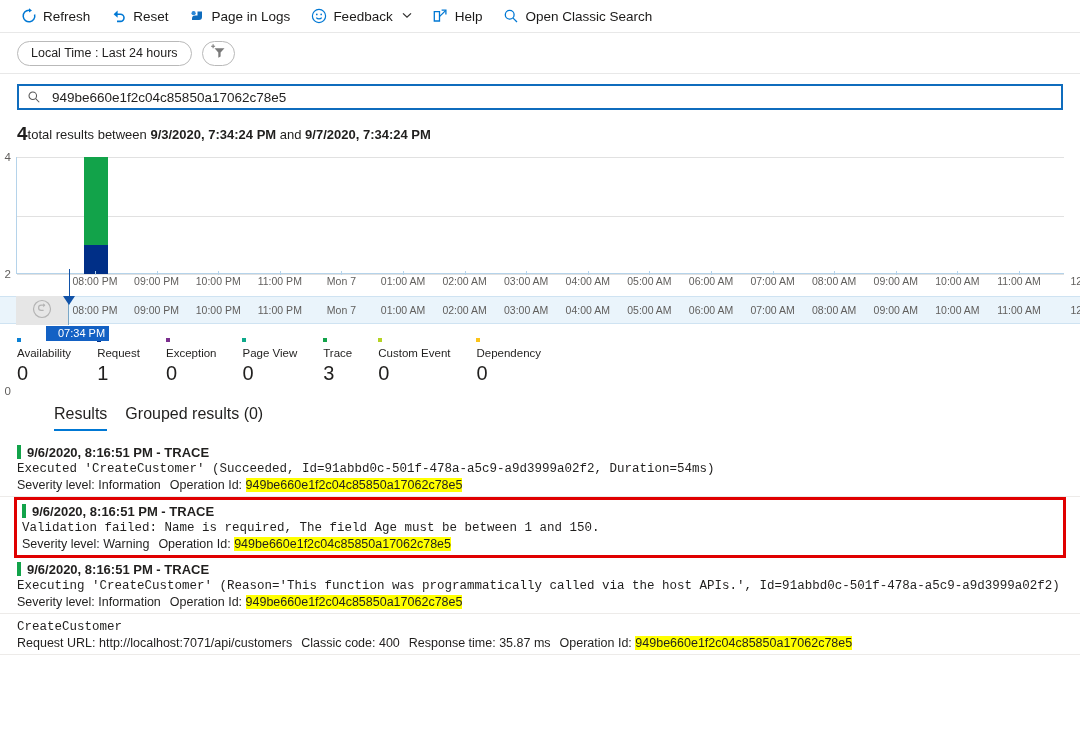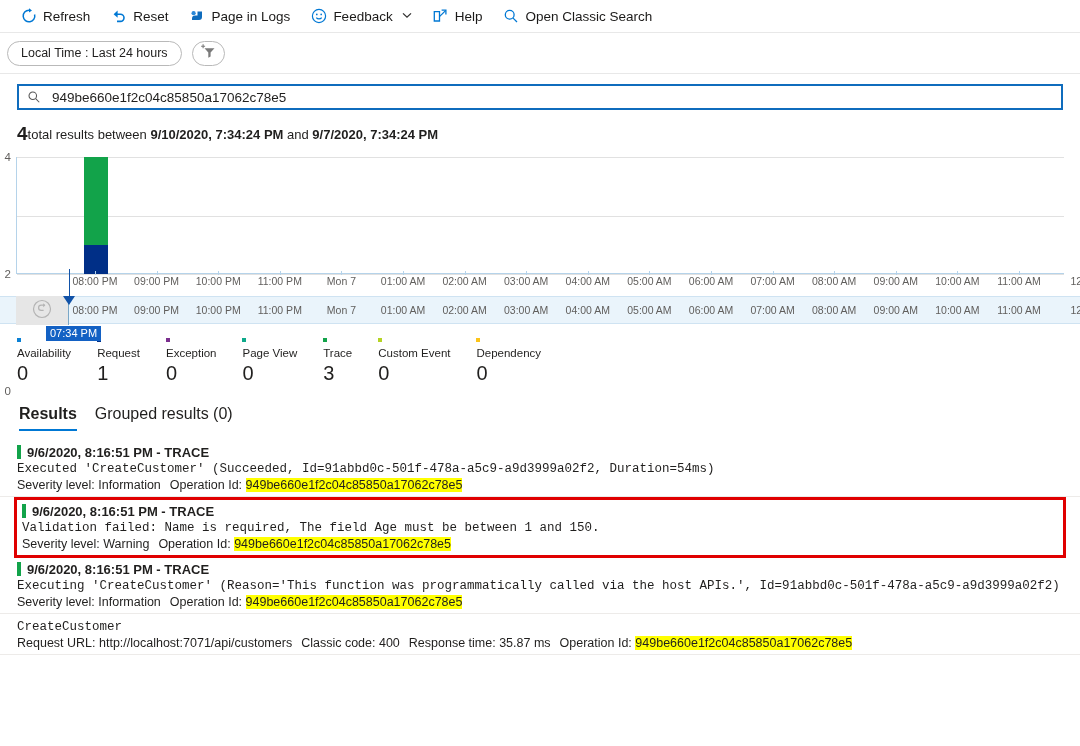--- a/index.html
+++ b/index.html
@@ -25,21 +25,21 @@
     height: 28px; padding: 0 10px;
     font-size: 13.5px; color: #1b1a19;
     cursor: pointer; white-space: nowrap;
   }
   .cmd .ico { display: inline-flex; align-items: center; justify-content: center; width: 17px; height: 17px; color: #0078d4; }
   .cmd .caret { font-size: 9px; color: #323130; margin-left: 3px; }
 
   
   .filterrow {
     display: flex; align-items: center; gap: 10px;
-    height: 41px; padding: 0 7px;
+    height: 41px; padding: 0 17px;
     border-bottom: 1px solid #e8e8e8;
   }
   .pill {
     display: inline-flex; align-items: center;
     height: 25px; padding: 0 13px;
     border: 1px solid #b9b9b9; border-radius: 13px;
     background: #fff; font-size: 12.5px; color: #201f1e;
     cursor: pointer; white-space: nowrap;
   }
   .pill b { font-weight: bold; margin-left: 3px; }
@@ -117,40 +117,40 @@
   }
   .marker {
     position: absolute; top: -1px; width: 0; height: 0;
     border-left: 6px solid transparent; border-right: 6px solid transparent;
     border-top: 9px solid #1152a8; transform: translateX(-50%);
   }
   .markerline { position: absolute; top: -28px; width: 1px; height: 28px; background: #1152a8; }
   .markerlabel {
     position: absolute; top: 29px;
     background: #1361c4; color: #fff;
-    font-size: 11px; padding: 1px 4px 2px 4px; white-space: nowrap;
+    font-size: 11px; padding: 1px 4px 2px 12px; white-space: nowrap;
   }
 
   
   .cards { display: flex; gap: 0px; padding: 14px 17px 0 17px; }
   .card {
     display: flex; gap: 6px; padding-right: 26px; cursor: pointer; flex-direction: column;
   }
   .card .swatch { width: 4px; height: 35px; flex: 0 0 4px; }
   .card .cbody { display: flex; flex-direction: column; line-height: 1; }
   .card .clabel { font-size: 11.5px; color: #201f1e; margin-bottom: 3px; }
   .card .cvalue { font-size: 20px; color: #201f1e; font-weight: 300; }
 
   
   .tabs { display: flex; gap: 18px; padding: 22px 17px 0 19px; }
   .tab {
     font-size: 16px; color: #201f1e; padding-bottom: 6px;
     cursor: pointer; white-space: nowrap;
   }
-  .tab.active { font-weight: bold; border-bottom: 2px solid #0078d4; }
+  .tab.active { font-weight: normal; border-bottom: 2px solid #0078d4; margin-left: 35px; }
 
   
   .results { padding: 10px 0 0 0; }
   .result {
     position: relative;
     padding: 4px 17px 4px 17px;
     border-bottom: 1px solid #edebe9;
   }
   .result.boxed {
     border: 3px solid #e00000;
@@ -264,21 +264,21 @@
         <svg width="14" height="14" viewBox="0 0 16 16">
             <circle cx="6.6" cy="6.6" r="4.3" fill="none" stroke="#555" stroke-width="1.2"></circle>
             <path d="M9.9 9.9 14 14" fill="none" stroke="#555" stroke-width="1.2"></path>
           </svg>
       </span>
       <input type="text" value="949be660e1f2c04c85850a17062c78e5" placeholder="Search" style="">
     </div>
   </div>
 
   <div class="summary">
-    <span class="big">4</span><span>total results between </span><b>9/10/2020, 7:34:24 PM</b><span> and </span><b>9/7/2020, 7:34:24 PM</b>
+    <span class="big">4</span><span>total results between </span><b>9/3/2020, 7:34:24 PM</b><span> and </span><b>9/7/2020, 7:34:24 PM</b>
   </div>
 
   <div class="chartblock">
     <div class="plot" id="plot">
         <div class="gridline" style="top: 117px;">
           <div class="ylabel" style="top: 117px;">0</div>
         </div>
         <div class="gridline" style="top: 58.5px;">
           <div class="ylabel" style="top: 58.5px;">2</div>
         </div>

